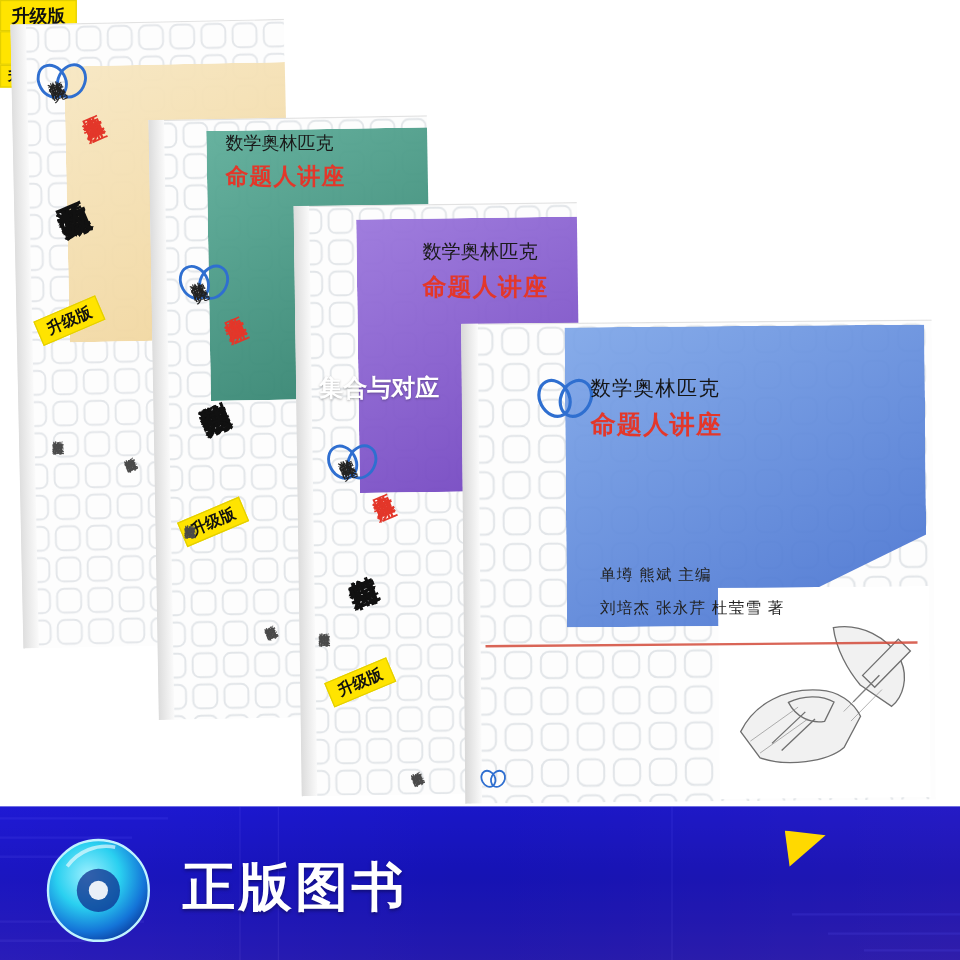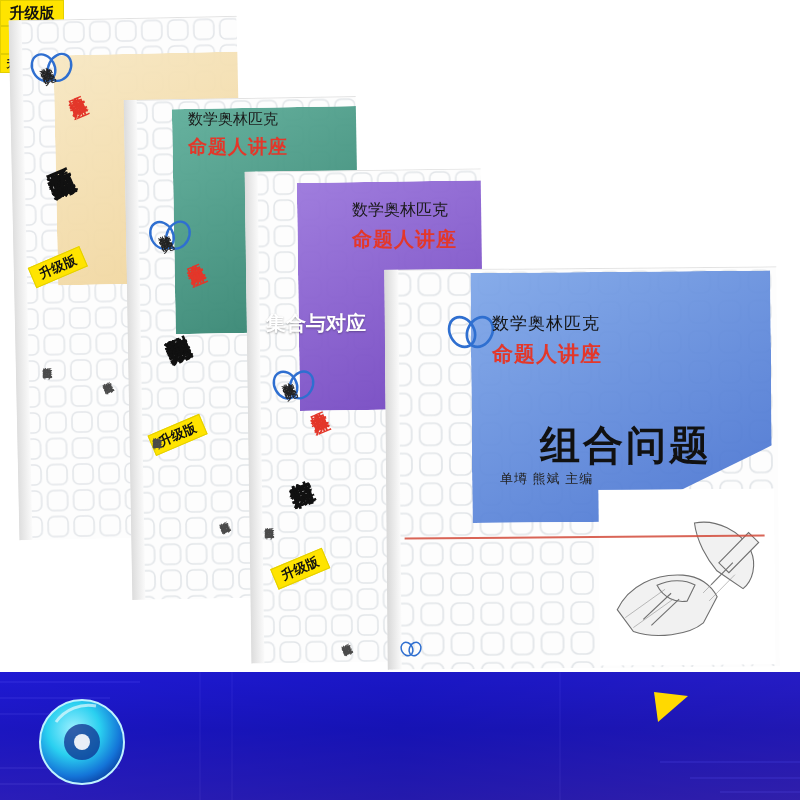--- a/index.html
+++ b/index.html
@@ -175,22 +175,22 @@
   </div>
 
   <svg class="logo-ring" style="left:446px;top:312px;" width="50" height="40" viewBox="0 0 44 36">
     <g fill="none" stroke="#2f6fd0" stroke-width="2.4">
       <ellipse cx="14" cy="18" rx="11" ry="14" transform="rotate(-28 14 18)"></ellipse>
       <ellipse cx="30" cy="18" rx="11" ry="14" transform="rotate(28 30 18)"></ellipse>
     </g>
   </svg>
   <div class="kv" style="left:492px;top:312px;font-size:17px;color:#141414;letter-spacing:1px;">数学奥林匹克</div>
   <div class="kv series-main" style="left:492px;top:340px;font-size:21px;">命题人讲座</div>
-  <div class="kv title-big" style="left:540px;top:418px;font-size:40px;letter-spacing:3px;">组合问题</div>
   <div class="kv authors" style="left:500px;top:470px;font-size:13px;letter-spacing:1px;text-align:center;">单墫  熊斌  主编</div>
+  <div class="kv authors" style="left:500px;top:498px;font-size:13px;letter-spacing:1px;">刘培杰  张永芹  杜莹雪  著</div>
   <div class="upgrade-badge" style="left:466px;top:510px;width:70px;height:26px;font-size:17px;">升级版</div>
   <div class="upgrade-badge" style="left:396px;top:528px;width:44px;height:17px;font-size:11px;">升级版</div>
   <div class="kv vert publisher" style="left:262px;top:520px;font-size:10px;">上海科技教育出版社</div>
   <div class="kv vert publisher" style="left:150px;top:430px;font-size:10px;">上海科技教育出版社</div>
   <div class="kv vert publisher" style="left:40px;top:360px;font-size:10px;">上海科技教育出版社</div>
 
   <svg style="position:absolute;left:400px;top:640px;" width="22" height="18" viewBox="0 0 44 36">
     <g fill="none" stroke="#2f6fd0" stroke-width="3">
       <ellipse cx="14" cy="18" rx="11" ry="14" transform="rotate(-28 14 18)"></ellipse>
       <ellipse cx="30" cy="18" rx="11" ry="14" transform="rotate(28 30 18)"></ellipse>
@@ -235,15 +235,16 @@
       </defs>
       <circle cx="46" cy="46" r="42" fill="url(#disc)" stroke="#bff3ff" stroke-width="2"></circle>
       <circle cx="46" cy="46" r="18" fill="#0d2f8f" opacity=".75"></circle>
       <circle cx="46" cy="46" r="8" fill="#ffffff" opacity=".9"></circle>
       <path d="M20 26 A40 40 0 0 1 60 10" stroke="#ffffff" stroke-width="3" fill="none" opacity=".6"></path>
     </svg>
 
     <svg style="position:absolute;left:654px;top:20px;" width="40" height="36" viewBox="0 0 40 36">
       <polygon points="0,0 34,4 4,30" fill="#ffd900"></polygon>
     </svg>
+    <div class="btext" style="left:152px;top:38px;">正版图书</div>
   </div>
 
 </div>
 
 </body></html>

